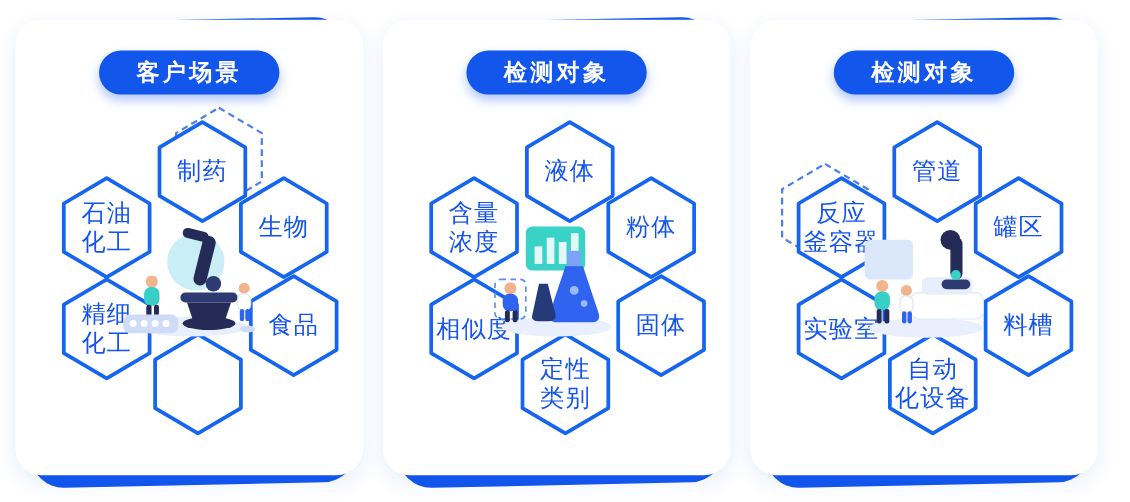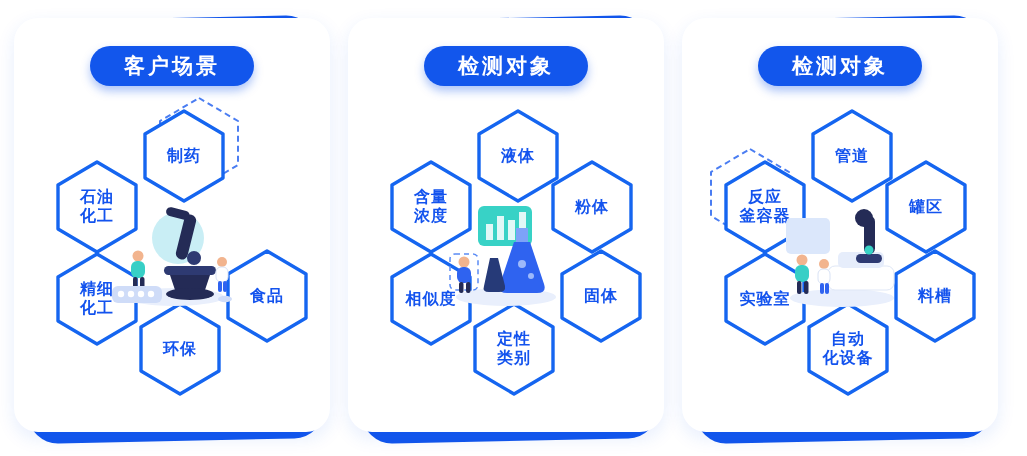--- a/index.html
+++ b/index.html
@@ -65,22 +65,22 @@
   .ghost-tr { left: 15px; top: -13px; }
   .ghost-tl { left: -15px; top: -13px; }
   .hex-label {
     position: absolute;
     inset: 4px;
     display: flex;
     align-items: center;
     justify-content: center;
     text-align: center;
     color: #1353ee;
-    font-weight: 700;
-    font-size: 16px;
+    font-weight: 400;
+    font-size: 22px;
     line-height: 1.18;
     letter-spacing: 1px;
     white-space: pre-line;
   }
 
   .illustration {
     position: absolute;
     left: 90px;
     top: 182px;
     width: 136px;
@@ -109,41 +109,46 @@
       </div>
 
       <div class="hex slot-ul">
         <svg class="hex-shape" viewBox="0 0 86 96">
             <polygon points="43,3 82,26 82,70 43,93 4,70 4,26" fill="#ffffff" stroke="#1565f0" stroke-width="3.4" stroke-linejoin="round"></polygon>
           </svg>
         <span class="hex-label">石油
 化工</span>
       </div>
 
+      <div class="hex slot-ur">
+        <svg class="hex-shape" viewBox="0 0 86 96">
+            <polygon points="43,3 82,26 82,70 43,93 4,70 4,26" fill="#ffffff" stroke="#1565f0" stroke-width="3.4" stroke-linejoin="round"></polygon>
+          </svg>
+        <span class="hex-label">生物</span>
+      </div>
 
       <div class="hex slot-ll">
         <svg class="hex-shape" viewBox="0 0 86 96">
             <polygon points="43,3 82,26 82,70 43,93 4,70 4,26" fill="#ffffff" stroke="#1565f0" stroke-width="3.4" stroke-linejoin="round"></polygon>
           </svg>
         <span class="hex-label">精细
 化工</span>
       </div>
 
       <div class="hex slot-lr">
         <svg class="hex-shape" viewBox="0 0 86 96">
             <polygon points="43,3 82,26 82,70 43,93 4,70 4,26" fill="#ffffff" stroke="#1565f0" stroke-width="3.4" stroke-linejoin="round"></polygon>
           </svg>
         <span class="hex-label">食品</span>
       </div>
 
       <div class="hex slot-bottom">
         <svg class="hex-shape" viewBox="0 0 86 96">
             <polygon points="43,3 82,26 82,70 43,93 4,70 4,26" fill="#ffffff" stroke="#1565f0" stroke-width="3.4" stroke-linejoin="round"></polygon>
           </svg>
-        <span class="hex-label">环保</span>
       </div>
 
       <div class="illustration">
         <svg viewBox="0 0 136 110">
           <ellipse cx="70" cy="97" rx="50" ry="9" fill="#e9effc"></ellipse>
           <circle cx="74" cy="38" r="26" fill="#c9eef5"></circle>
           <rect x="76" y="14" width="12" height="46" rx="6" fill="#242b56" transform="rotate(14 82 37)"></rect>
           <rect x="62" y="9" width="24" height="9" rx="4.5" fill="#242b56" transform="rotate(14 74 13)"></rect>
           <circle cx="90" cy="58" r="7" fill="#2e3a72"></circle>
           <rect x="60" y="66" width="52" height="9" rx="4.5" fill="#2e3a72"></rect>

